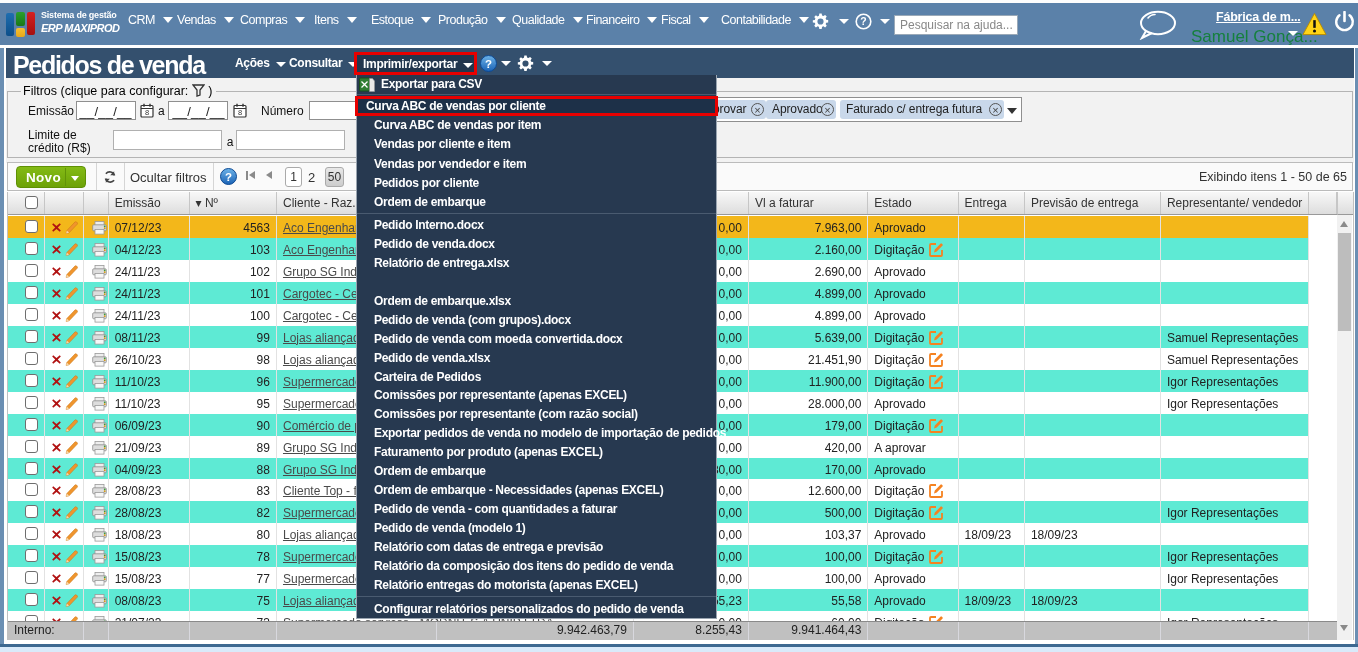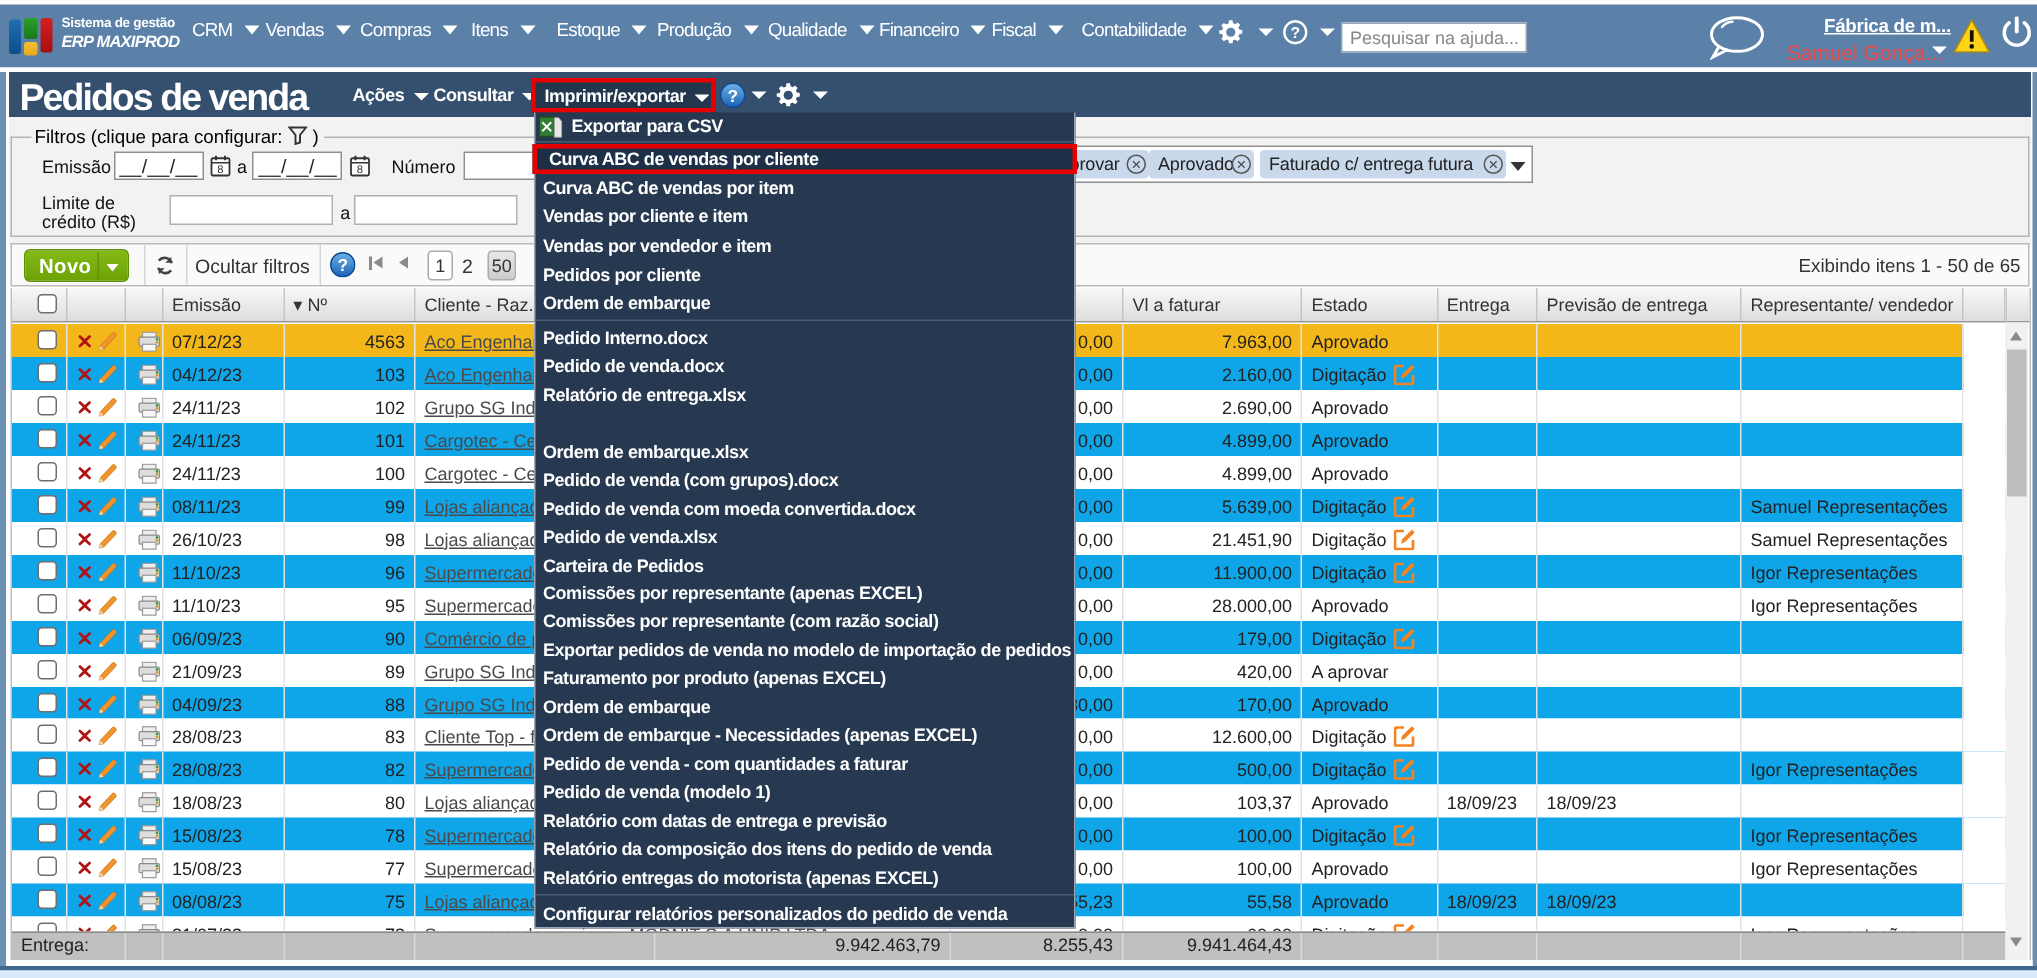--- a/index.html
+++ b/index.html
@@ -10,21 +10,21 @@
 #topstrip{left:0;top:0;width:1358px;height:3px;background:#fdfdfd}
 #topbar{left:0;top:3px;width:1358px;height:42px;background:#5b81a9}
 #whiteline{left:0;top:45px;width:1358px;height:3px;background:#fff}
 .logo{position:absolute;border-radius:2px}
 #logotxt1{left:41px;top:10px;font-size:9px;font-weight:bold;color:#fff;letter-spacing:-0.2px}
 #logotxt2{left:41px;top:22px;font-size:11px;font-weight:bold;font-style:italic;color:#fff;letter-spacing:-0.5px}
 .tmenu{position:absolute;top:13px;color:#fff;font-size:12.5px;font-weight:normal;letter-spacing:-0.5px;white-space:nowrap}
 .tmenu .tri{border-left:5px solid transparent;border-right:5px solid transparent;border-top:6px solid #fff;margin-left:8px;margin-bottom:1px}
 #searchbox{left:894px;top:15px;width:124px;height:20px;background:#fff;border:1px solid #9aa9b8;font-size:12px;color:#888;padding:2px 5px;line-height:15px}
 #fabrica{top:10px;left:1216px;color:#fff;font-size:12.5px;font-weight:bold;text-decoration:underline;letter-spacing:-0.2px}
-#samuel{top:27px;left:1191px;color:#ef4444;font-size:14px}
+#samuel{top:27px;left:1191px;color:#15803d;font-size:17px}
 
 #lborder{left:0;top:48px;width:4px;height:596px;background:#6b8fb3}
 #rborder{left:1355px;top:48px;width:3px;height:596px;background:#6b8fb3}
 #botwhite{left:4px;top:640px;width:1351px;height:4px;background:#fff}
 #botline{left:0;top:644px;width:1358px;height:3px;background:#3d6991}
 #botblue{left:0;top:647px;width:1358px;height:5px;background:#d9eafa}
 
 #hdr2{left:6px;top:48px;width:1348px;height:30px;background:#34506e}
 #title{left:13px;top:51px;color:#fff;font-size:25px;font-weight:bold;letter-spacing:-1.3px}
 .m2{position:absolute;top:56px;color:#fff;font-size:12px;font-weight:bold;letter-spacing:-0.3px;white-space:nowrap}
@@ -57,34 +57,34 @@
 #thead div{border-right:1px solid #c6c6c6;font-size:12px;color:#333;line-height:22px;padding-left:6px;white-space:nowrap;overflow:hidden}
 #tbody{left:8px;top:216.1px;width:1329px;height:405.2px;overflow:hidden}
 .trow{position:absolute;left:0;width:1329px;height:21.95px;display:grid;grid-template-columns:37px 38.5px 25.2px 80.9px 87.4px 160px 197px 115px 119.4px 90.2px 66.4px 136px 148px 28px}
 .trow div{border-right:1px solid #e2e2e2;font-size:12px;color:#222;line-height:24px;padding:0 6px;white-space:nowrap;overflow:hidden}
 .trow .num{text-align:right}
 .trow a{color:#4a4a4a;text-decoration:underline}
 .trow .cli{overflow:visible}
 .trow div:nth-child(14){background:#fff}
 #tablebL{left:7px;top:192px;width:1px;height:448px;background:#c0c0c0}
 #tablebR{left:1352.5px;top:192px;width:1px;height:448px;background:#c0c0c0}
-.even{background:#0ea5e9}
+.even{background:#5eead4}
 .odd{background:#fff}
 .sel{background:#f3b71a}
 .cb{display:inline-block;width:13px;height:13px;background:#fff;border:1px solid #6e6e6e;border-radius:3px;margin:4px 0 0 11px;vertical-align:top}
 #thead .cb{margin-top:4px}
 
 #totals{left:8px;top:621.3px;width:1329px;height:18.5px;background:#c0c0c0;border-top:1px solid #8a8a8a;display:grid;grid-template-columns:75.5px 25.2px 80.9px 87.4px 160px 197px 115px 119.4px 90.2px 66.4px 136px 148px 28px}
 #totals div{border-right:1px solid #d8d8de;font-size:12px;color:#222;line-height:17px;padding:0 6px;white-space:nowrap;text-align:right}
 
 #sbar{left:1337px;top:215.3px;width:15px;height:424.5px;background:#f1f1f1}
 #sthumb{left:1338px;top:233px;width:13px;height:98px;background:#bdbdbd}
 
 #menu{left:356px;top:75px;width:361px;height:544.4px;background:#273950;border:1px solid #9aa5b1;border-top:none;z-index:50}
-.mi{position:absolute;left:0;width:100%;height:19.3px;color:#fff;font-size:12px;font-weight:bold;letter-spacing:-0.3px;line-height:19.3px;padding-left:5px;white-space:nowrap}
+.mi{position:absolute;left:0;width:100%;height:19.3px;color:#fff;font-size:12px;font-weight:bold;letter-spacing:-0.3px;line-height:19.3px;padding-left:17px;white-space:nowrap}
 .msep{position:absolute;left:0;width:100%;height:1px;background:#4a5b70}
 #redbox2{position:absolute;left:-2px;top:20.7px;width:363px;height:20.7px;border:3px solid #e80000;background:#1d3048;z-index:2}
 #redbox2 span{position:absolute;left:8px;top:0;line-height:14.5px;color:#fff;font-size:12px;font-weight:bold;letter-spacing:-0.3px;white-space:nowrap}
 </style></head><body>
 <div id="page">
 <div class="abs" id="topstrip"></div>
 <div class="abs" id="topbar"></div>
 <div class="abs" id="whiteline"></div>
 
 <div class="logo" style="left:6px;top:13px;width:8px;height:23px;background:linear-gradient(#1e6eb0,#0d4f8a)"></div>
@@ -881,21 +881,21 @@
             <path d="M13 8v5a1 1 0 0 1-1 1H2a1 1 0 0 1-1-1V3a1 1 0 0 1 1-1h5" fill="none" stroke="#f58220" stroke-width="1.8"></path>
             <path d="M5 10.5 5.8 7.5 11.7 1.6c.3-.3.8-.3 1.1 0l.8.8c.3.3.3.8 0 1.1L7.7 9.4z" fill="#f58220"></path>
           </svg></div>
         <div></div>
         <div></div>
         <div>Igor Representações</div>
         <div style="border-right:none"></div>
       </div>
 </div>
 <div class="abs" id="totals">
-<div style="text-align:left">Entrega:</div>
+<div style="text-align:left">Interno:</div>
       <div></div>
       <div></div>
       <div></div>
       <div></div>
       <div>9.942.463,79</div>
       <div>8.255,43</div>
       <div>9.941.464,43</div>
       <div></div>
       <div></div>
       <div></div>

